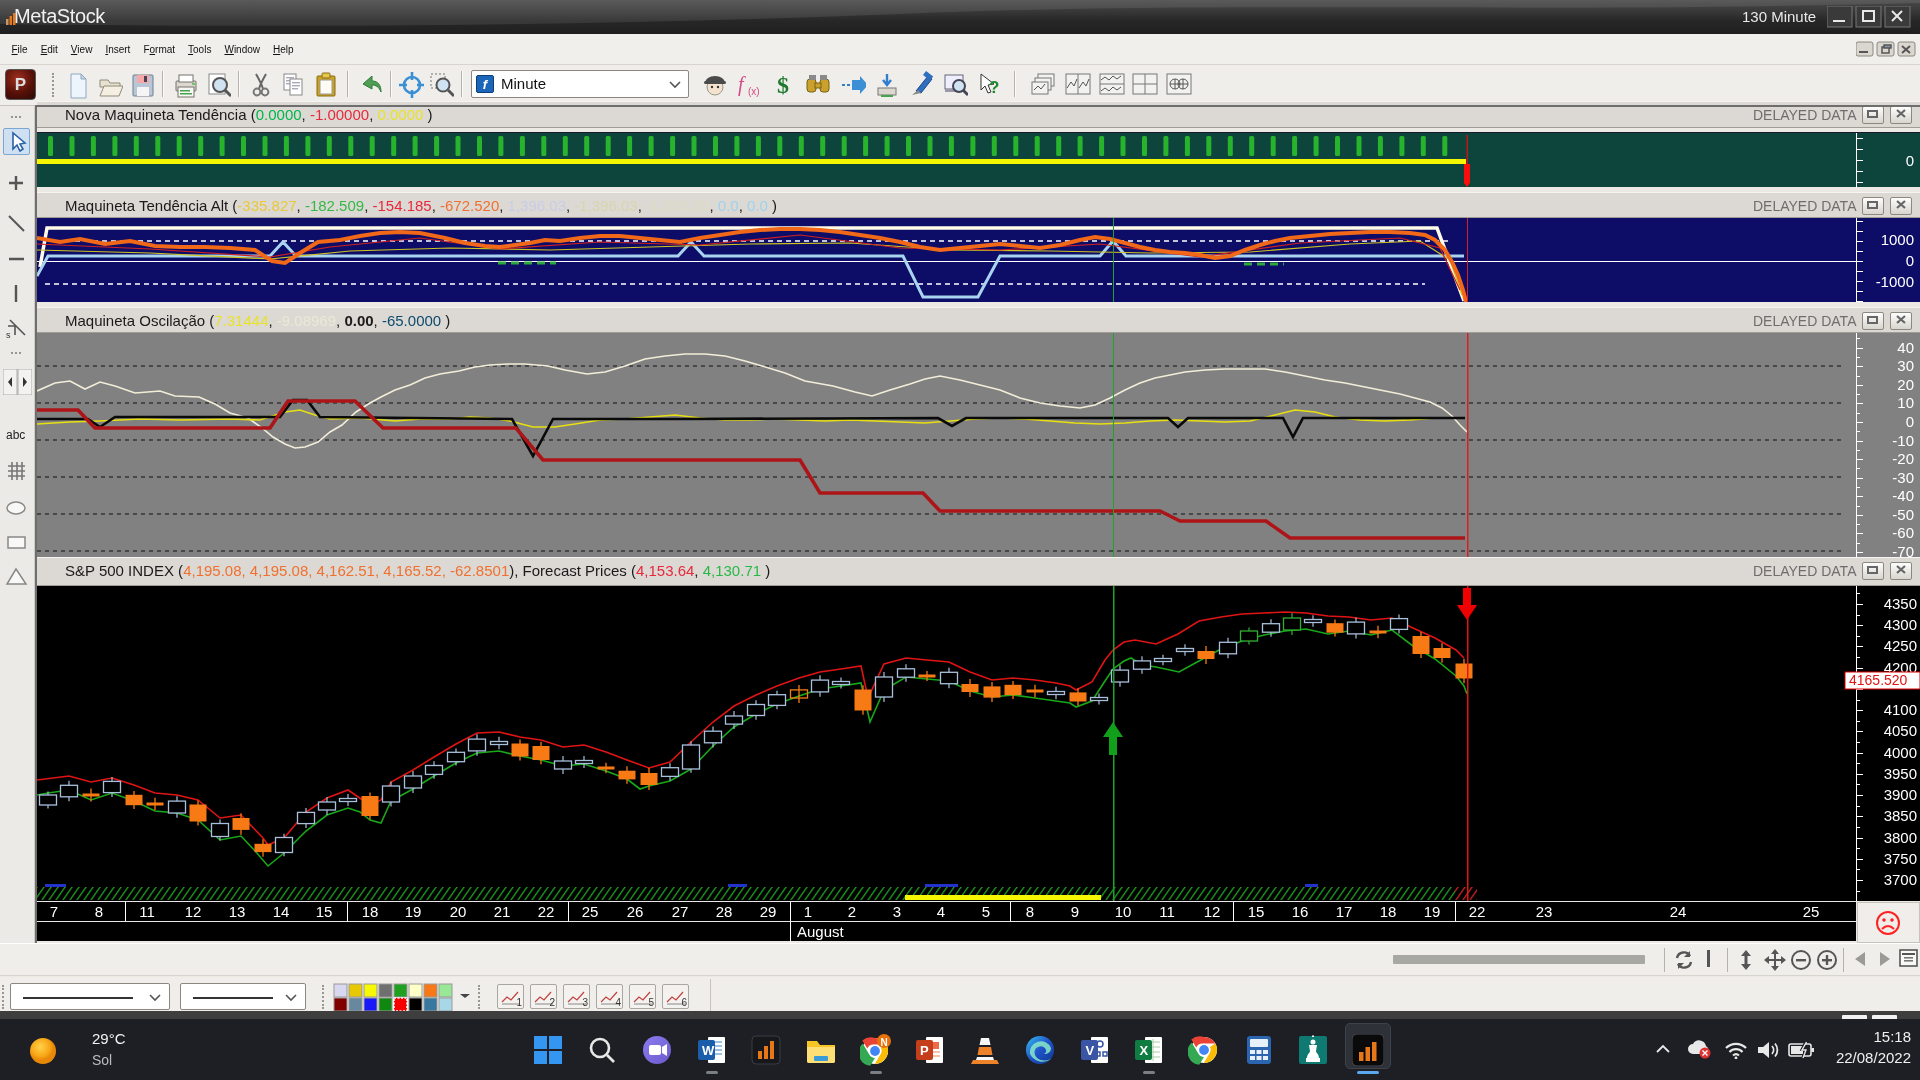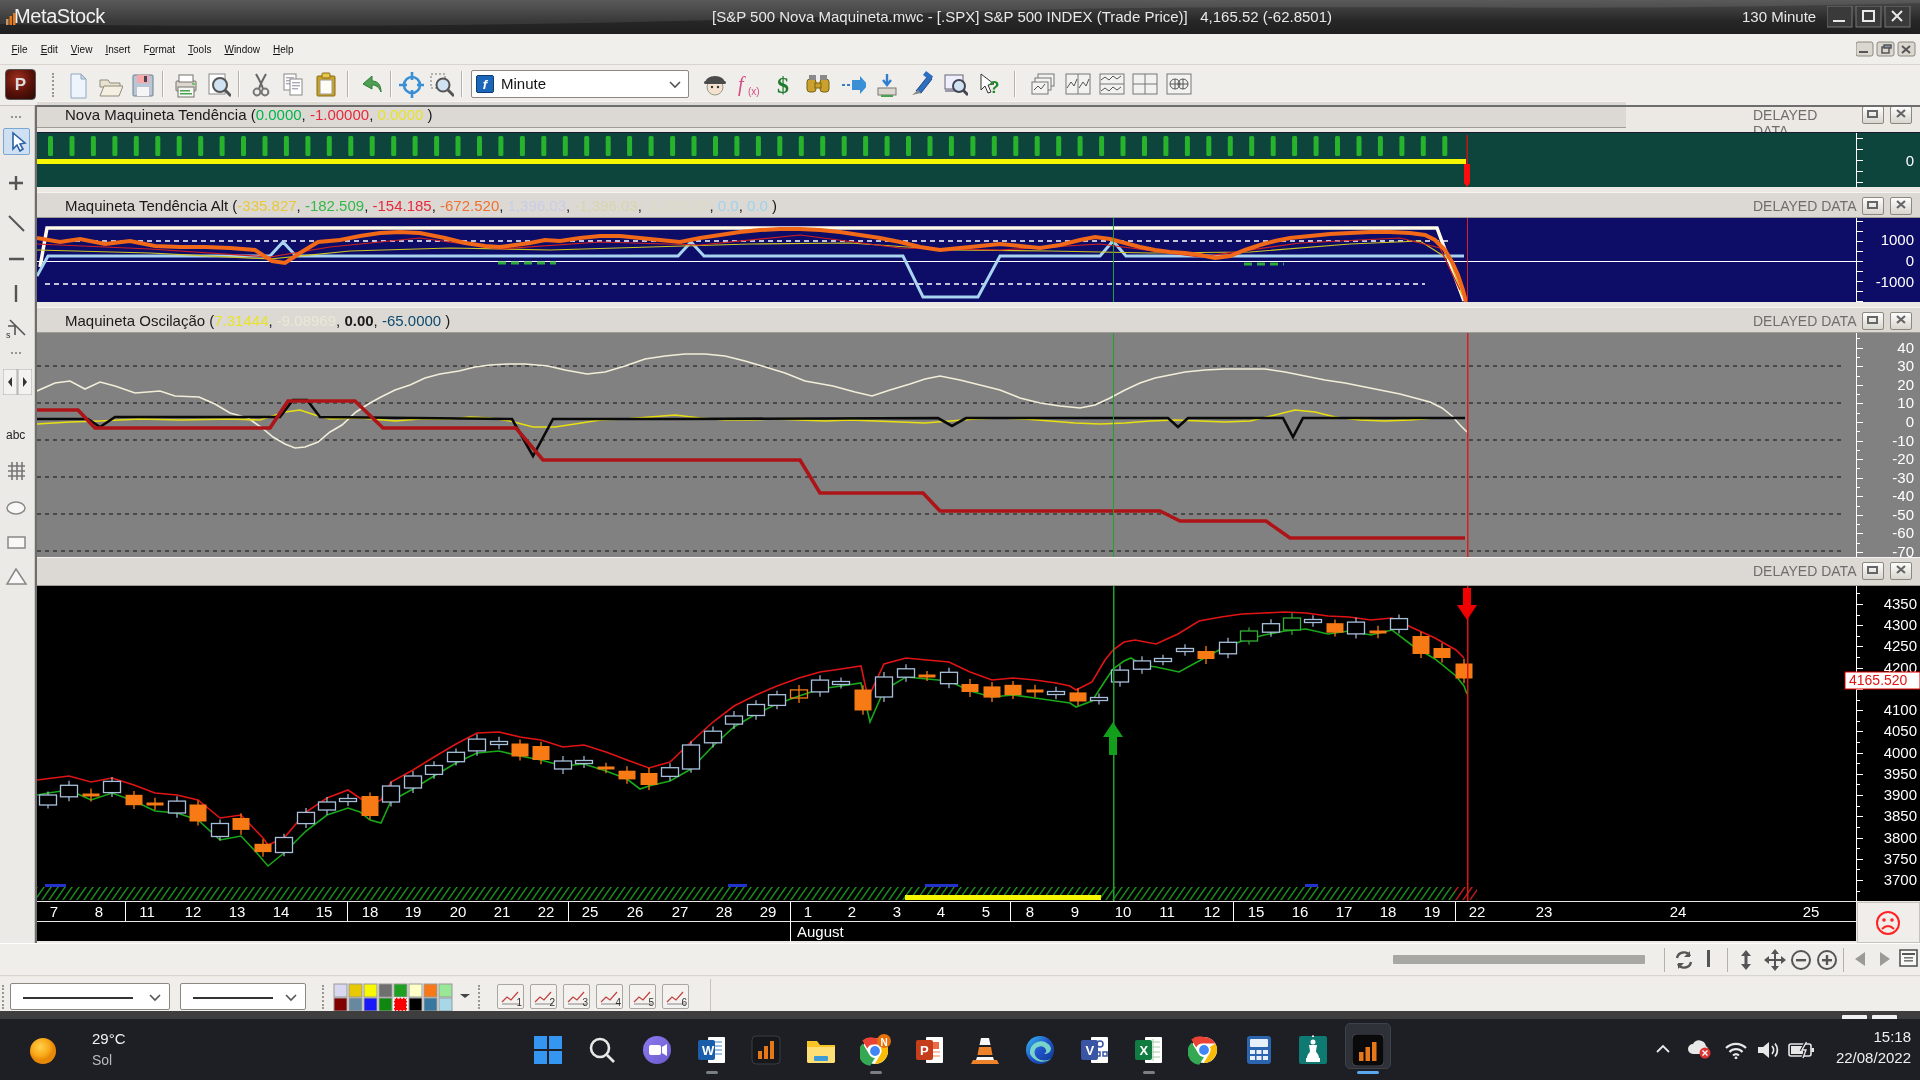--- a/index.html
+++ b/index.html
@@ -12,21 +12,20 @@
 <div class="a" style="left:0;top:0;width:1920px;height:34px;background:linear-gradient(#4a4a4a,#343434 40%,#272727 60%,#1f1f1f);overflow:hidden">
     <svg class="a" style="left:0;top:0" width="1920" height="34">
       <path d="M0,0 H1920 V3 C1500,14 1240,0 900,14 C600,26 280,28 0,24 Z" fill="rgba(255,255,255,0.09)"></path>
     </svg>
     <svg class="a" style="left:6px;top:11px" width="12" height="14">
       <rect x="0" y="8" width="2.5" height="6" fill="#c8956a"></rect>
       <rect x="3.5" y="5" width="2.5" height="9" fill="#e87817"></rect>
       <rect x="7" y="2" width="2.5" height="12" fill="#e87817"></rect>
     </svg>
     <div class="a" style="left:14px;top:5px;font-size:20px;color:#f0f0f0;letter-spacing:-0.4px">MetaStock</div>
-    <div class="a" style="left:712px;top:8px;width:700px;font-size:15px;color:#e8e8e8">[S&amp;P 500 Nova Maquineta.mwc - [.SPX] S&amp;P 500 INDEX (Trade Price)]&nbsp;&nbsp;&nbsp;4,165.52 (-62.8501)</div>
     <div class="a" style="left:1742px;top:8px;font-size:15px;color:#e8e8e8">130 Minute</div>
     <svg class="a" style="left:1827px;top:6px" width="88" height="22">
       <rect x="0" y="0" width="25" height="21" fill="#3a3a3a" stroke="#777" stroke-width="1"></rect>
       <rect x="6" y="14" width="12" height="2" fill="#e8e8e8"></rect>
       <rect x="29" y="0" width="25" height="21" fill="#3a3a3a" stroke="#777" stroke-width="1"></rect>
       <rect x="36" y="5" width="11" height="10" fill="none" stroke="#e8e8e8" stroke-width="2"></rect>
       <rect x="58" y="0" width="25" height="21" fill="#3a3a3a" stroke="#777" stroke-width="1"></rect>
       <path d="M65 5 L75 15 M75 5 L65 15" stroke="#e8e8e8" stroke-width="2"></path>
     </svg>
   </div>
@@ -236,21 +235,21 @@
     <ellipse cx="13" cy="13" rx="9" ry="6" fill="#f8f8f6" stroke="#888" stroke-width="1.5"></ellipse>
   </svg>
 <svg class="a" style="left:3px;top:529px;border-radius:2px" width="27" height="27">
     <rect x="5" y="8" width="17" height="11" fill="#f8f8f6" stroke="#888" stroke-width="1.5"></rect>
   </svg>
 <svg class="a" style="left:3px;top:563px;border-radius:2px" width="27" height="27">
     <path d="M13 6 L23 21 H4 Z" fill="#f8f8f6" stroke="#888" stroke-width="1.5"></path>
   </svg>
 <div class="a" style="left:35px;top:105px;width:2px;height:838px;background:#6e6e6e;z-index:5"></div>
 <div class="a" style="left:35px;top:105px;width:1885px;height:2px;background:#6e6e6e;z-index:5"></div>
-<div class="a hdr" style="left:37px;top:101px;width:1589px;height:27px">
+<div class="a hdr" style="left:37px;top:101px;width:1883px;height:27px">
     <div class="a" style="left:28px;top:4px;white-space:nowrap">Nova Maquineta Tendência (<span style="color:#00b64a">0.0000</span>, <span style="color:#e8283c">-1.00000</span>, <span style="color:#e8e22a">0.0000</span> )</div>
     <div class="a" style="left:1716px;top:5px;color:#6e6e6e;font-size:14px">DELAYED DATA</div>
     <div class="hbtn" style="left:1825px"><svg width="12" height="10">
         <rect x="1" y="2" width="9" height="6" fill="none" stroke="#666" stroke-width="2"></rect>
       </svg></div>
     <div class="hbtn" style="left:1853px"><svg width="11" height="10">
         <path d="M1 1 l8 7 M9 1 l-8 7" stroke="#666" stroke-width="2.2"></path>
       </svg></div>
   </div>
 <div class="a hdr" style="left:37px;top:192px;width:1883px;height:26px">
@@ -267,20 +266,21 @@
     <div class="a" style="left:28px;top:4px;white-space:nowrap">Maquineta Oscilação (<span style="color:#e8e22a">7.31444</span>, <span style="color:#eae8d4">-9.08969</span>, <b>0.00</b>, <span style="color:#0c4a6e">-65.0000</span> )</div>
     <div class="a" style="left:1716px;top:5px;color:#6e6e6e;font-size:14px">DELAYED DATA</div>
     <div class="hbtn" style="left:1825px"><svg width="12" height="10">
         <rect x="1" y="2" width="9" height="6" fill="none" stroke="#666" stroke-width="2"></rect>
       </svg></div>
     <div class="hbtn" style="left:1853px"><svg width="11" height="10">
         <path d="M1 1 l8 7 M9 1 l-8 7" stroke="#666" stroke-width="2.2"></path>
       </svg></div>
   </div>
 <div class="a hdr" style="left:37px;top:557px;width:1883px;height:29px">
+    <div class="a" style="left:28px;top:4px;white-space:nowrap">S&amp;P 500 INDEX (<span style="color:#f07030">4,195.08, 4,195.08, 4,162.51, 4,165.52, -62.8501</span>), Forecast Prices (<span style="color:#e8283c">4,153.64</span>, <span style="color:#28b848">4,130.71</span> )</div>
     <div class="a" style="left:1716px;top:5px;color:#6e6e6e;font-size:14px">DELAYED DATA</div>
     <div class="hbtn" style="left:1825px"><svg width="12" height="10">
         <rect x="1" y="2" width="9" height="6" fill="none" stroke="#666" stroke-width="2"></rect>
       </svg></div>
     <div class="hbtn" style="left:1853px"><svg width="11" height="10">
         <path d="M1 1 l8 7 M9 1 l-8 7" stroke="#666" stroke-width="2.2"></path>
       </svg></div>
   </div>
 <div class="a" style="left:37px;top:132px;width:1883px;height:55px;background:#0d453d;border-top:1px solid #1a1a2e">
     <svg class="a" style="left:0;top:0" width="1883" height="55">

